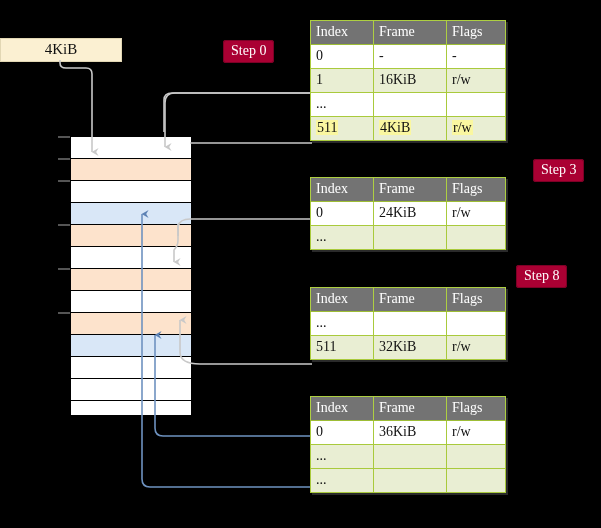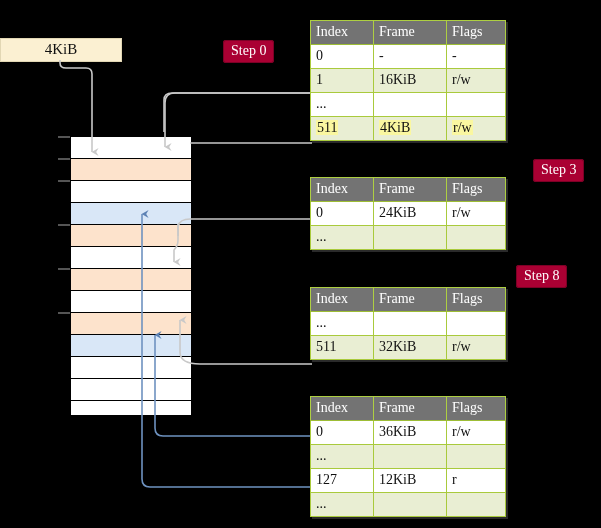--- a/index.html
+++ b/index.html
@@ -264,25 +264,20 @@
     <tr class="plain">
       <td class="c-index">0</td>
       <td class="c-frame">36KiB</td>
       <td class="c-flags">r/w</td>
     </tr>
     <tr class="alt">
       <td class="c-index">...</td>
       <td class="c-frame"></td>
       <td class="c-flags"></td>
     </tr>
-    <tr class="plain">
-      <td class="c-index">127</td>
-      <td class="c-frame">12KiB</td>
-      <td class="c-flags">r</td>
-    </tr>
     <tr class="alt">
       <td class="c-index">...</td>
       <td class="c-frame"></td>
       <td class="c-flags"></td>
     </tr>
   </tbody>
     </table>
 
 </div>
 

